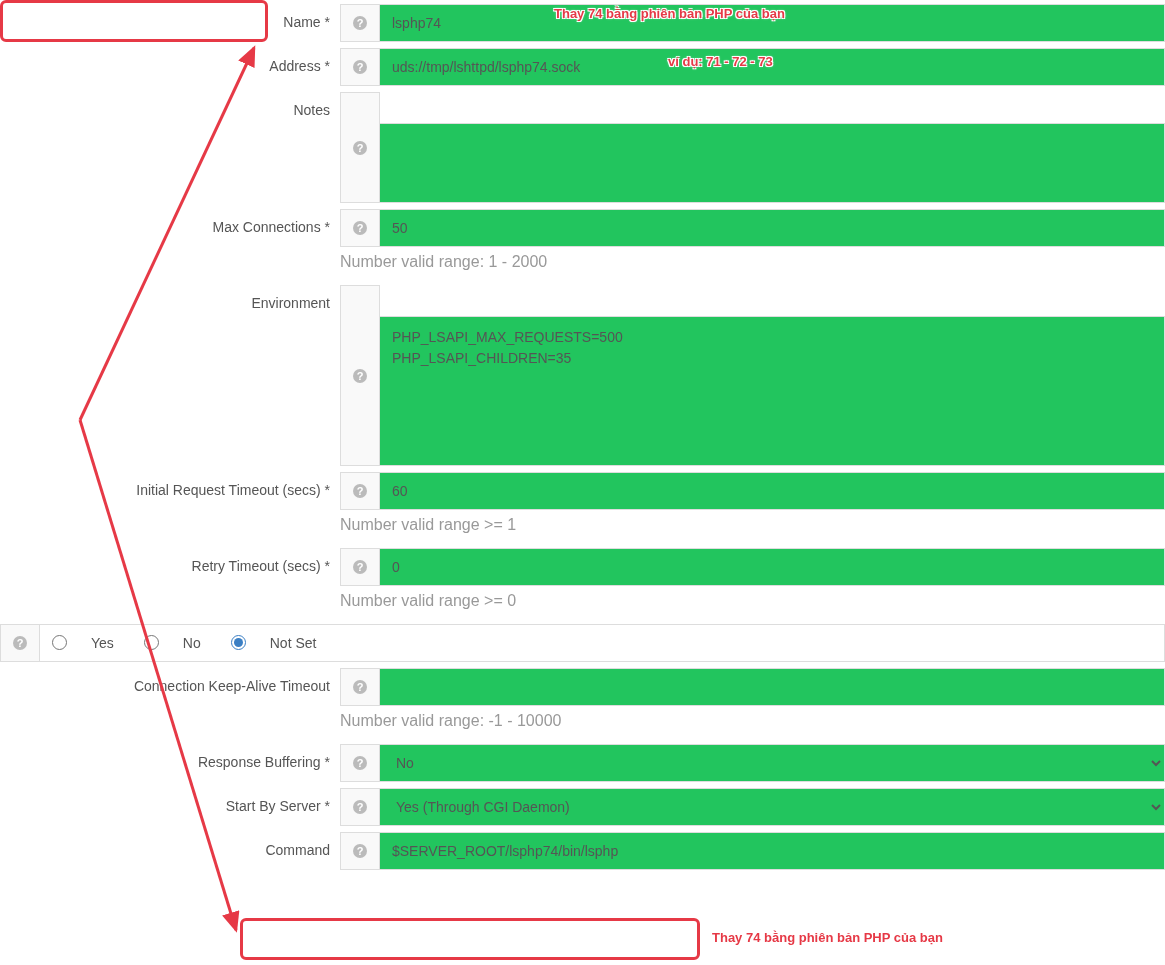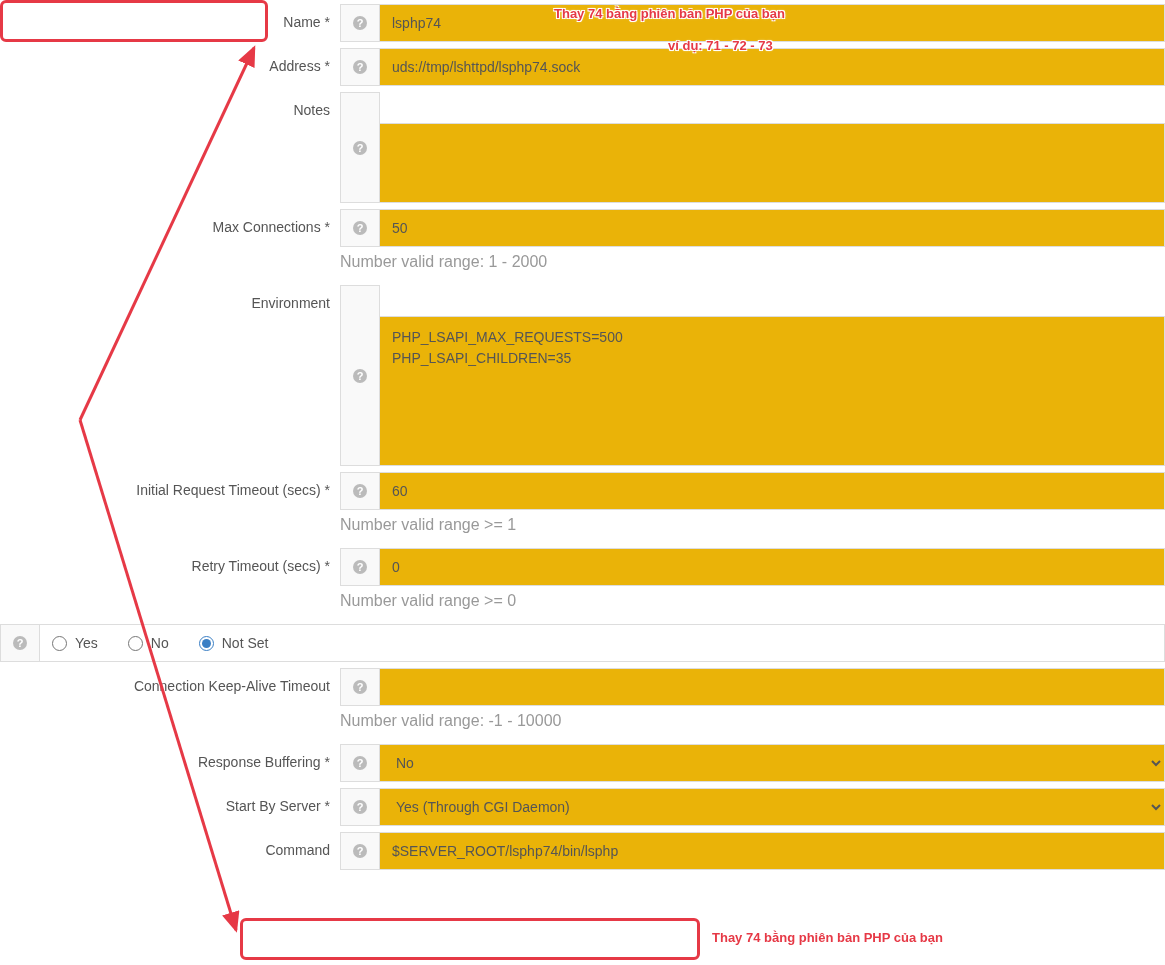--- a/index.html
+++ b/index.html
@@ -50,21 +50,21 @@
   .help-icon-box.tall { min-height: 80px; }
   .input-field {
     flex: 1;
     border: 1px solid #ddd;
     border-left: none;
     padding: 10px 12px;
     font-size: 14px;
     color: #555;
     font-family: inherit;
     outline: none;
-    background: #eab308;
+    background: #22c55e;
   }
   textarea.input-field {
     resize: none;
     height: 80px;
     line-height: 1.5;
     margin-top: 31px;
   }
   textarea.input-field.big {
     height: 150px;
   }
@@ -79,22 +79,22 @@
     border: 1px solid #ddd;
     border-left: none;
     padding: 10px 12px;
     display: flex;
     align-items: center;
     gap: 30px;
     color: #555;
   }
   .radio-item {
     display: flex;
-    align-items: flex-end;
-    gap: 8px;
+    align-items: flex-start;
+    gap: 24px;
   }
   .radio-item input { width: 15px; height: 15px; accent-color: #3b7fc4; }
   select.input-field {
     appearance: auto;
     padding: 9px 12px;
   }
   .highlight-box {
     position: absolute;
     border: 3px solid #e63946;
     border-radius: 6px;
@@ -329,21 +329,21 @@
       </div>
     </div>
   </div>
 
 </div>
 
 <div class="highlight-box" style="top:0;left:262;width:268px;height:42px"></div>
 <div class="highlight-box" style="top:918px;left:240px;width:460px;height:42px"></div>
 
 <div class="annotation" style="top:6px;left:554px">Thay 74 bằng phiên bản PHP của bạn</div>
-<div class="annotation" style="top:38px;left:668px">ví dụ: 71 - 72 - 73</div>
+<div class="annotation" style="top:54px;left:668px">ví dụ: 71 - 72 - 73</div>
 <div class="annotation" style="top:930px;left:712px">Thay 74 bằng phiên bản PHP của bạn</div>
 
 <svg class="overlay">
   <defs>
     <marker id="arrowhead" markerWidth="8" markerHeight="8" refX="6" refY="3" orient="auto">
       <polygon points="0 0, 7 3, 0 6" fill="#e63946"></polygon>
     </marker>
   </defs>
   <line x1="80" y1="420" x2="254" y2="48" stroke="#e63946" stroke-width="3" marker-end="url(#arrowhead)"></line>
   <line x1="80" y1="420" x2="236" y2="930" stroke="#e63946" stroke-width="3" marker-end="url(#arrowhead)"></line>

